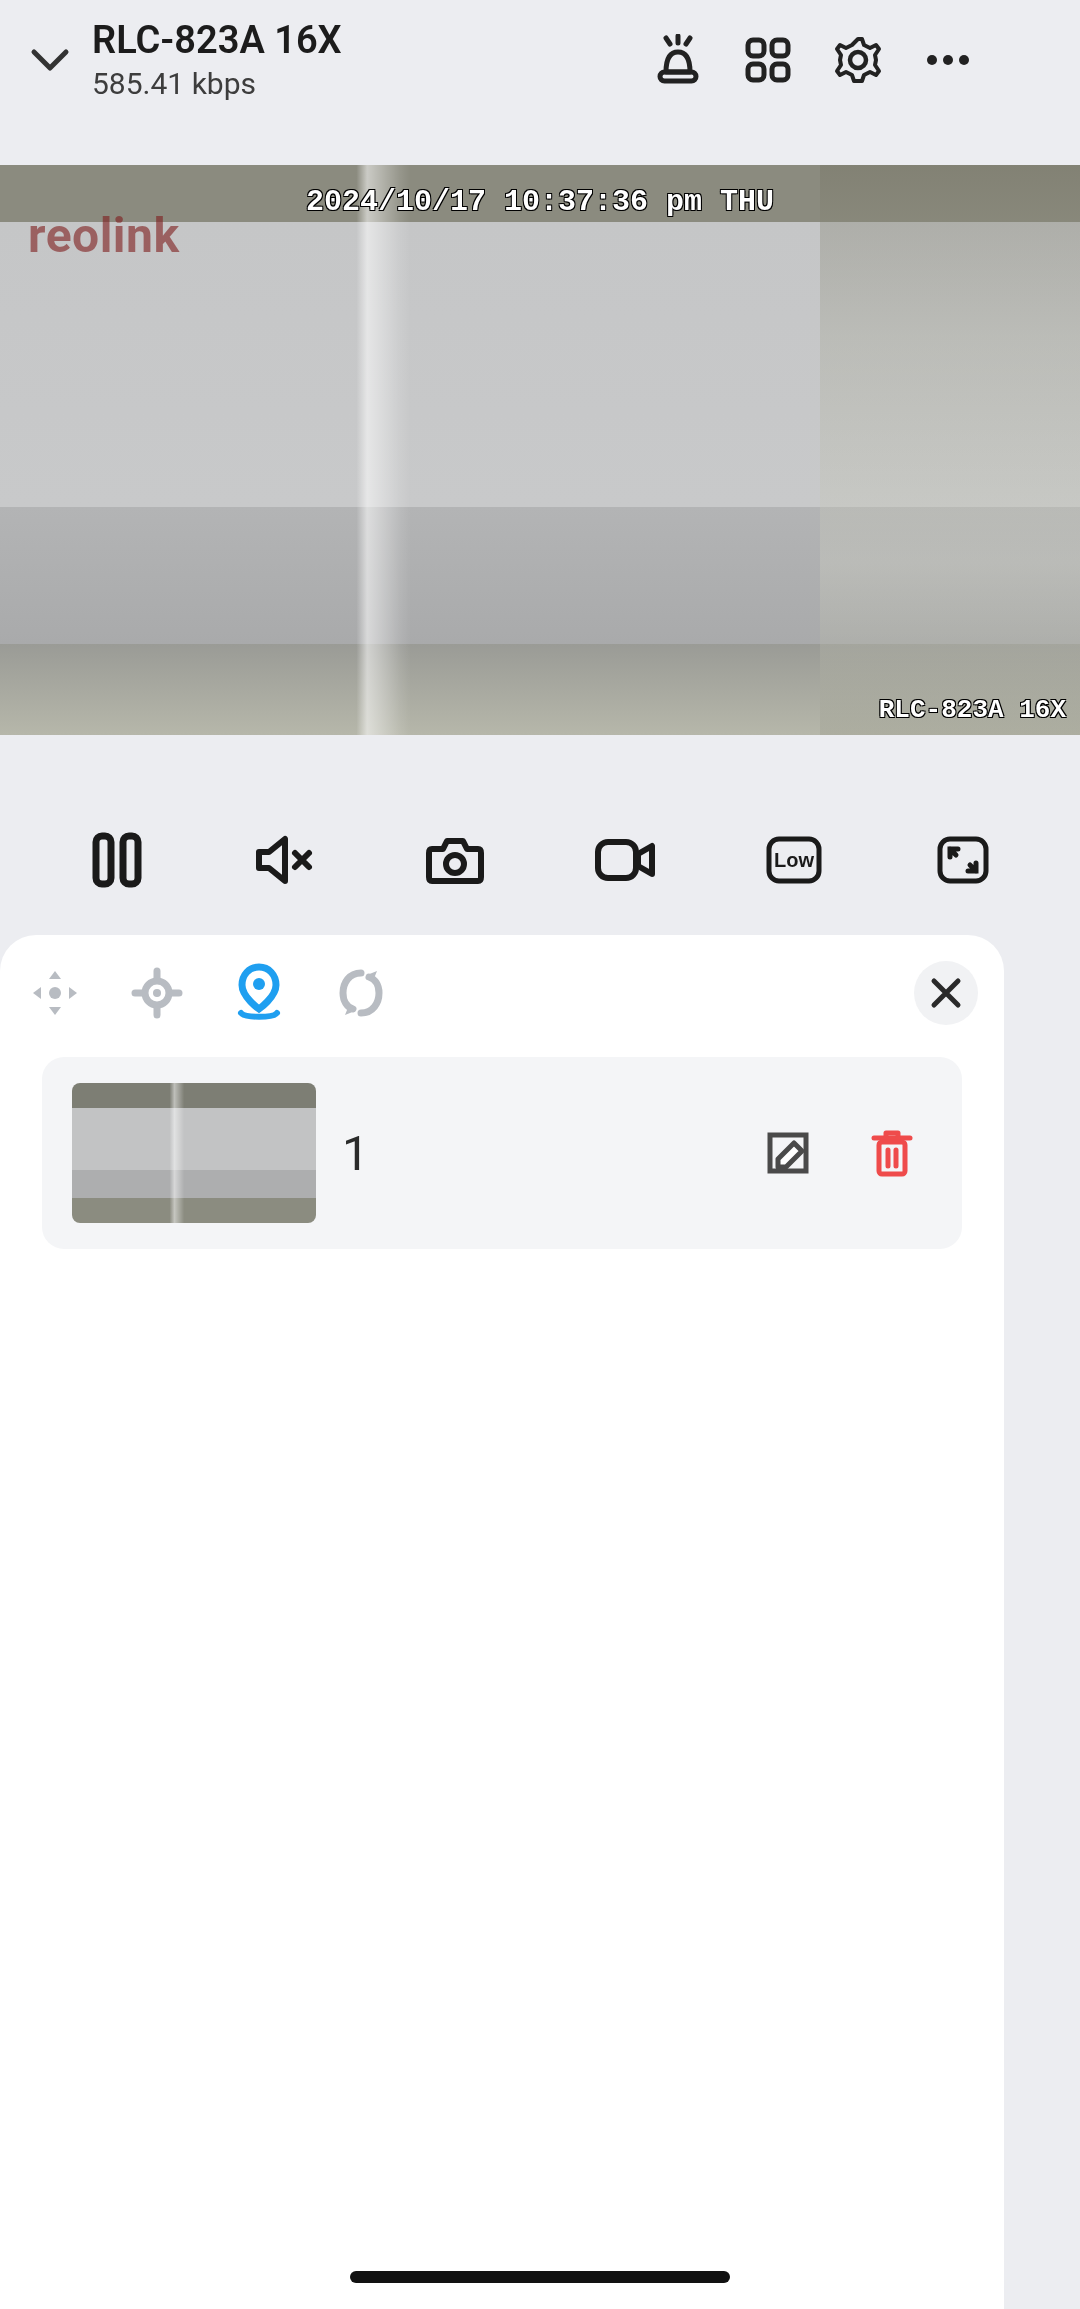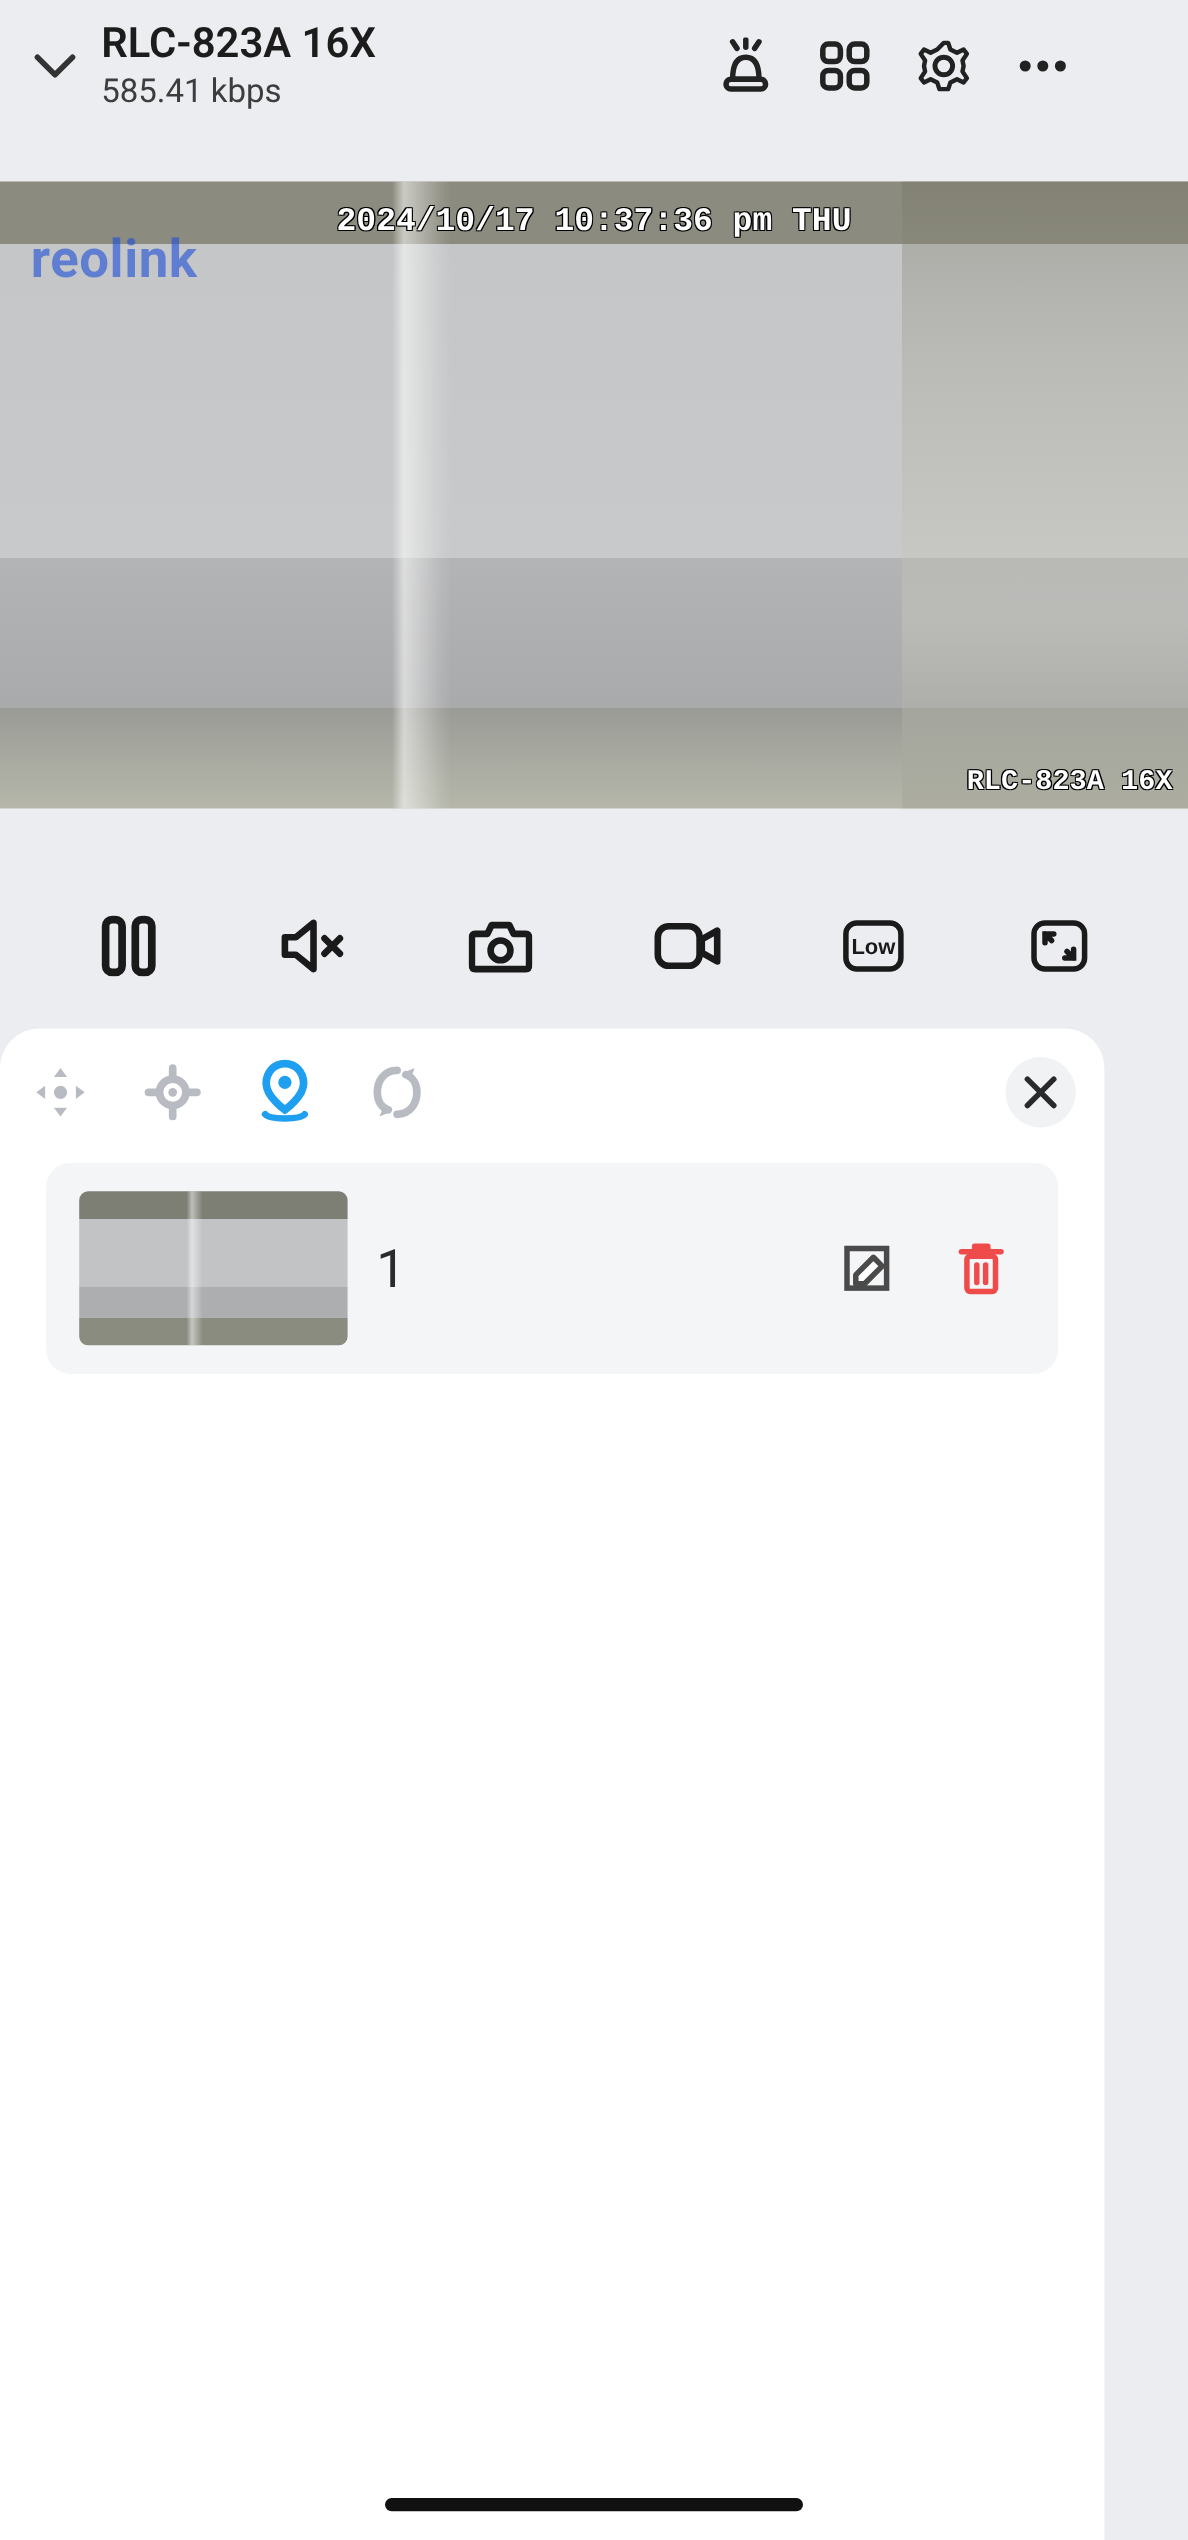--- a/index.html
+++ b/index.html
@@ -23,21 +23,21 @@
       linear-gradient(180deg,
         #8b8b7f 0%, #8b8b7f 10%,
         #c5c6c7 10%, #c8c9ca 60%,
         #b3b4b5 60%, #a9aaab 84%,
         #9a9b96 84%, #b6b7aa 100%);
   }
   .video::before { content:""; position:absolute; inset:0; background:
       linear-gradient(90deg, rgba(255,255,255,0) 33%, rgba(255,255,255,0.55) 34%, rgba(255,255,255,0.1) 37%, rgba(255,255,255,0) 38%); }
   .video::after { content:""; position:absolute; top:0; right:0; width:260px; height:100%;
       background: linear-gradient(180deg, #727060 0%, #a6a798 30%, #cfd0c4 70%, #9b9c8e 100%); opacity:0.35; }
-  .brand { position:absolute; left:28px; top:42px; font-size:48px; font-weight:700; color:#1d4ed8; opacity:0.6; letter-spacing:0.5px; }
+  .brand { position:absolute; left:28px; top:42px; font-size:48px; font-weight:700; color:#7f1d1d; opacity:0.6; letter-spacing:0.5px; }
   .timestamp { position:absolute; left:0; right:0; top:20px; text-align:center; font-family:"Courier New", monospace; font-weight:700; font-size:30px; color:#fff; text-shadow: -1px -1px 0 #000, 1px -1px 0 #000, -1px 1px 0 #000, 1px 1px 0 #000; }
   .camlabel { position:absolute; right:14px; bottom:10px; font-family:"Courier New", monospace; font-weight:700; font-size:26px; color:#fff; text-shadow: -1px -1px 0 #000, 1px -1px 0 #000, -1px 1px 0 #000, 1px 1px 0 #000; }
 
   
   .controls { width:1080px; height:150px; display:flex; align-items:center; justify-content:space-around; padding: 0 32px; margin-top: 50px; }
   .ctrl { width:72px; height:72px; display:flex; align-items:center; justify-content:center; }
   .low-badge { font-family: Arial, sans-serif; font-size:20px; font-weight:700; }
 
   
   .panel { flex:1; background:#fff; border-top-left-radius:36px; border-top-right-radius:36px; padding: 0; display:flex; flex-direction:column; }

